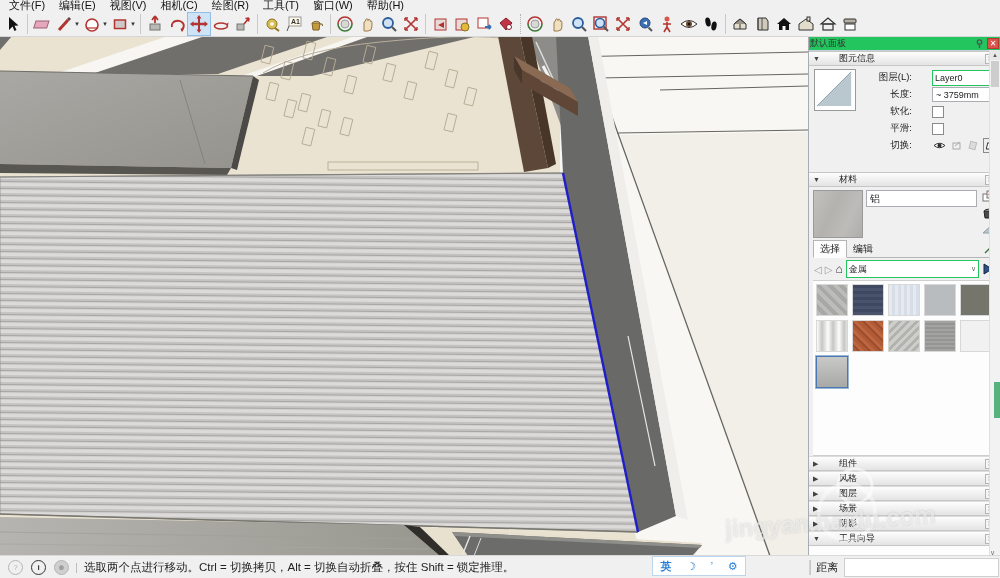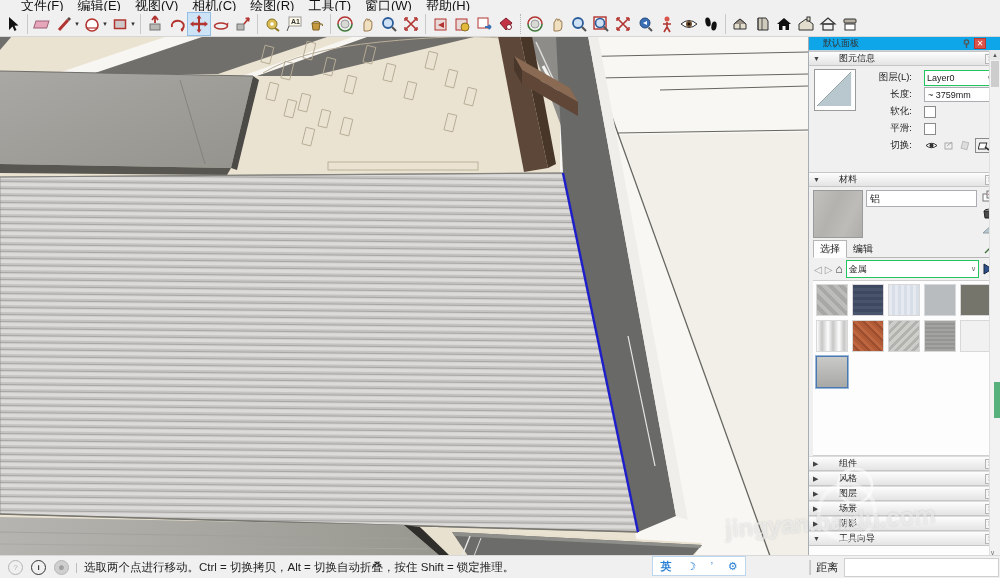--- a/index.html
+++ b/index.html
@@ -1,57 +1,57 @@
 <!DOCTYPE html>
 <html><head>
 <meta charset="utf-8">
 <style>
   html,body{margin:0;padding:0}
   body{width:1000px;height:578px;position:relative;overflow:hidden;background:#f0f0f0;
        font-family:"Liberation Sans","DejaVu Sans",sans-serif;color:#222;
        -webkit-font-smoothing:antialiased}
   
   #menubar{position:absolute;top:0;left:0;right:0;height:11px;background:#f0f0f0;
-           display:flex;align-items:center;font-size:13px;padding-left:14px;z-index:5}
+           display:flex;align-items:center;font-size:11px;padding-left:2px;z-index:5}
   .menu-item{padding:0 7px;white-space:nowrap;color:#111}
   
   #toolbar{position:absolute;top:11px;left:0;right:0;height:25px;background:#f0f0f0;
            border-bottom:1px solid #d6d6d6;display:flex;align-items:center;padding-left:2px;z-index:5}
   .tbtn{width:22px;height:22px;display:flex;align-items:center;justify-content:center;flex:0 0 auto;position:relative}
   .tbtn svg{display:block}
   .tbtn.active{background:#cfe3f7;outline:1px solid #93bfe6}
   .sep{width:1px;height:20px;background:#c9c9c9;margin:0 3px;flex:0 0 auto}
   .dsep{width:0;height:20px;border-left:1px dotted #b5b5b5;margin:0 3px;flex:0 0 auto}
   .dd{font-size:7px;color:#333;width:8px;text-align:center;flex:0 0 auto;margin-left:-2px}
   .glyph{font-size:14px;line-height:1}
   
   #viewport{position:absolute;top:36px;left:0;width:808px;height:520px;background:#ebe3d1}
   
   #panel{position:absolute;top:36px;left:808px;width:192px;height:520px;background:#f0f0f0;
          border-left:1px solid #a8adb4;font-size:9.5px;box-sizing:border-box}
-  #panel-header{height:14px;background:#0ea5e9;display:flex;align-items:center;padding:0 14px;
+  #panel-header{height:14px;background:#22c55e;display:flex;align-items:center;padding:0 1px;
                 border-bottom:1px solid #c8d2dc}
   #panel-header .title{flex:1;font-size:9px;color:#333}
   .close-red{width:12px;height:11px;background:#d9534a;border:1px solid #b8372e;color:#fff;
              font-size:8px;line-height:10px;text-align:center;box-sizing:border-box}
   .pin{width:11px;height:11px;margin-right:2px}
   .secbar{height:13px;background:linear-gradient(#fdfdfd,#e4e4e4);border:1px solid #c6c6c6;
           border-left:none;border-right:none;display:flex;align-items:center;padding:0 4px;gap:18px}
   .secbar .arr{font-size:7px;color:#444;width:8px}
   .secbar .stitle{flex:1;font-size:9px;color:#222}
   .xbox{width:11px;height:10px;background:#f5f5f5;border:1px solid #b5b5b5;color:#555;font-size:7px;
         line-height:8px;text-align:center;box-sizing:border-box}
   .ei-body{padding:3px 5px 4px 5px}
   .ei-type{font-weight:bold;font-size:10px;color:#111;padding:1px 1px 3px 1px;border-bottom:1px solid #ddd;margin-bottom:4px}
   .ei-flex{display:flex}
   .ei-preview{width:40px;height:40px;background:#fff;border:1px solid #9a9a9a;position:relative;flex:0 0 auto}
   .ei-preview svg{position:absolute;inset:0}
   .ei-rows{flex:1;margin-left:4px}
   .erow{display:flex;align-items:center;height:17px}
-  .elabel{width:52px;text-align:right;margin-right:12px;font-size:9.5px;color:#222;flex:0 0 auto}
+  .elabel{width:52px;text-align:right;margin-right:20px;font-size:9.5px;color:#222;flex:0 0 auto}
   .combo{flex:1;height:14px;background:#fff;border:1px solid #22c55e;display:flex;align-items:center;
          padding:0 2px;font-size:9px;position:relative}
   .combo .cv{flex:1}
   .combo .chev{font-size:7px;color:#666}
   .tbox{flex:1;height:13px;background:#fff;border:1px solid #abadb3;font-size:9px;display:flex;
         align-items:center;padding:0 3px}
   .cb{width:10px;height:10px;background:#fff;border:1px solid #8a8a8a}
   .ticon{width:15px;height:13px;display:flex;align-items:center;justify-content:center;margin-right:2px}
   .ticon.boxed{border:1px solid #8a8a8a;background:#eee}
   

